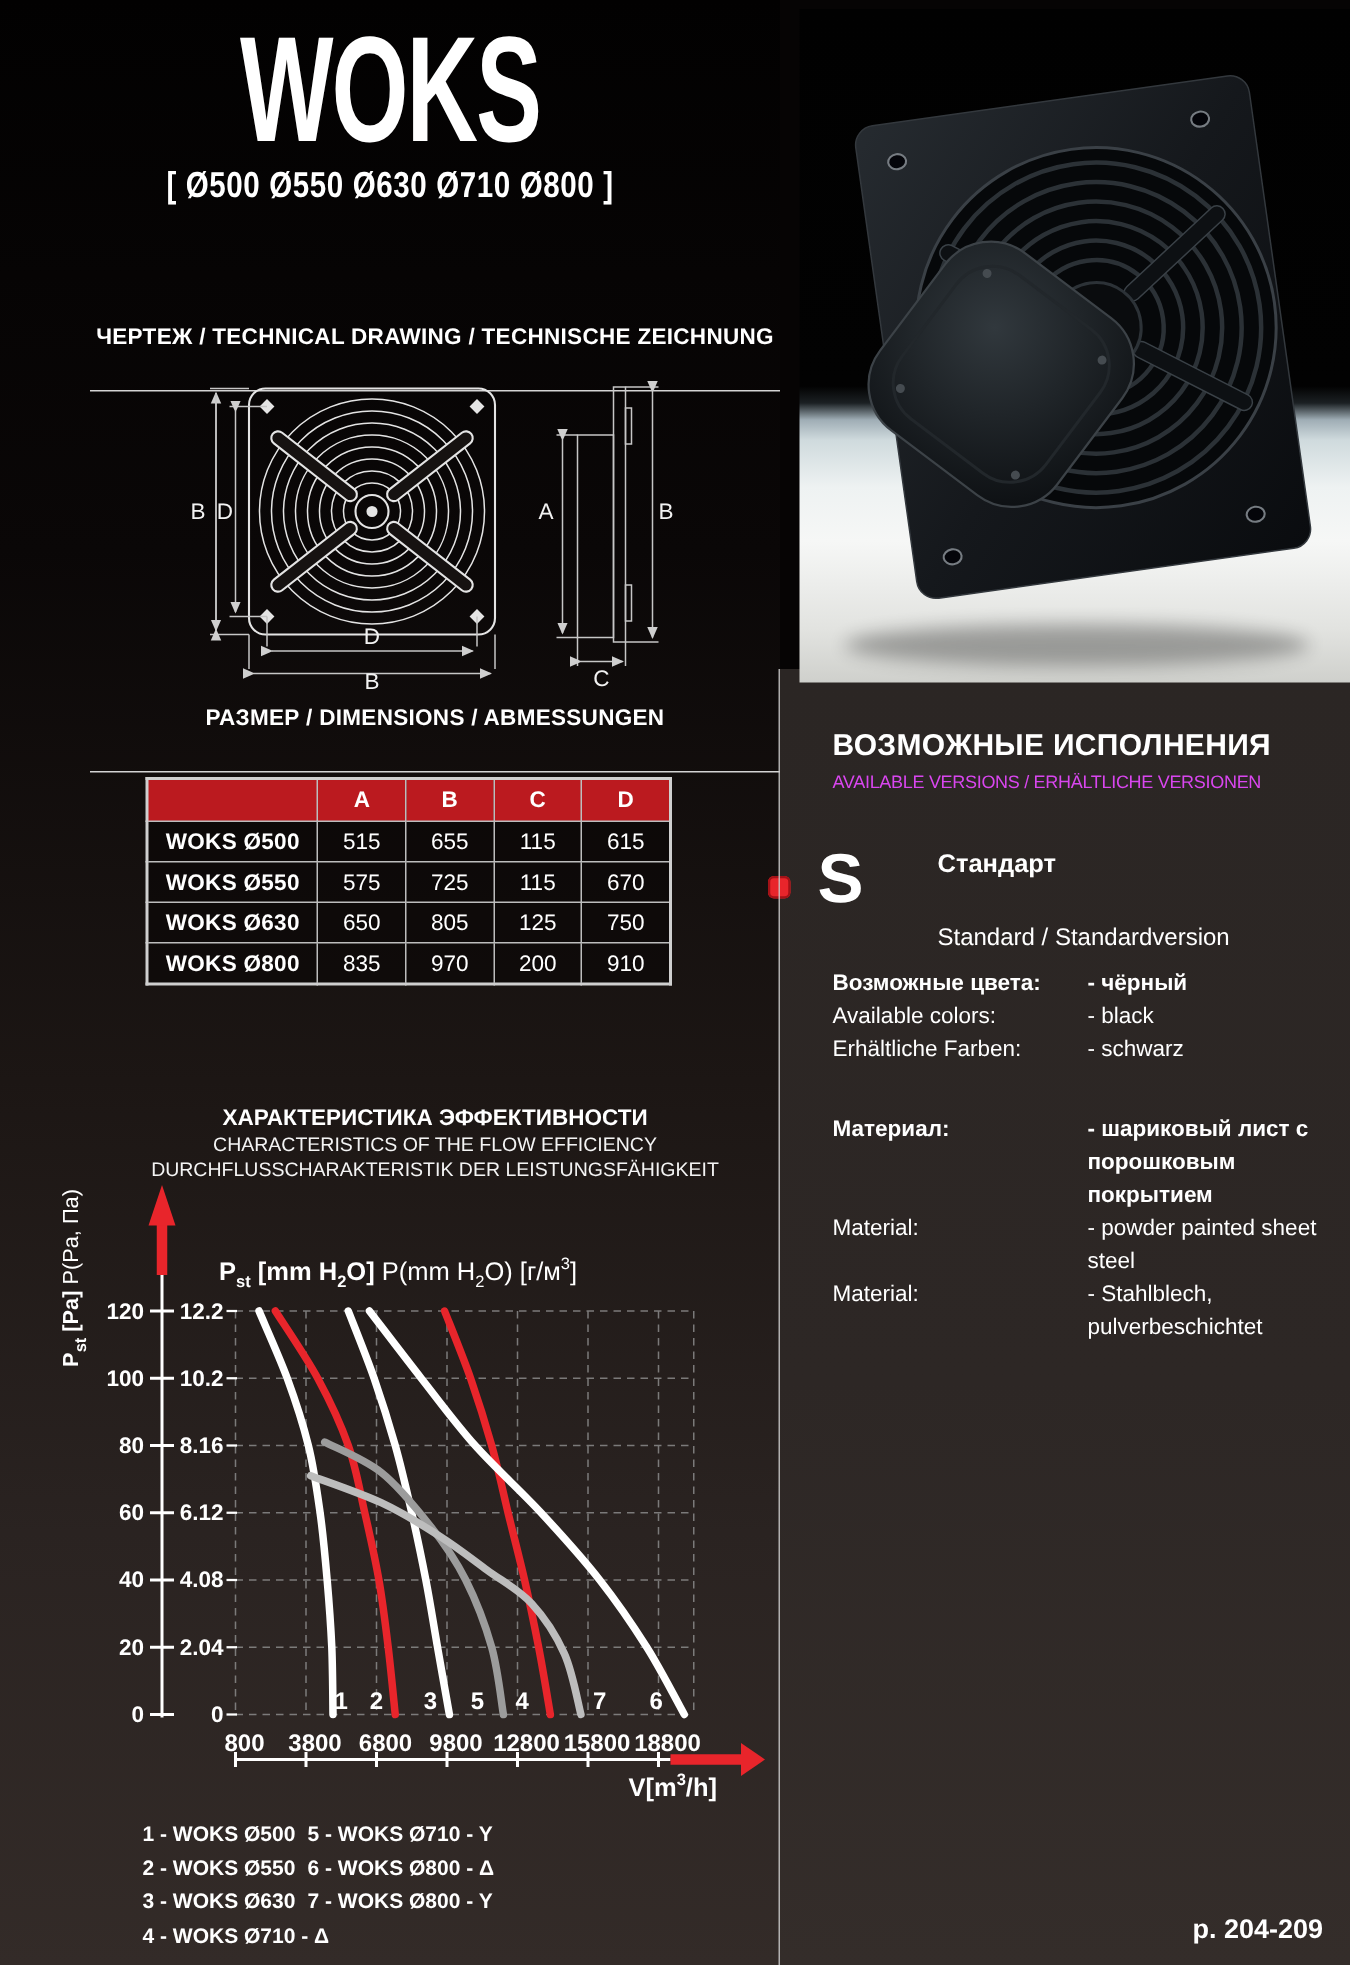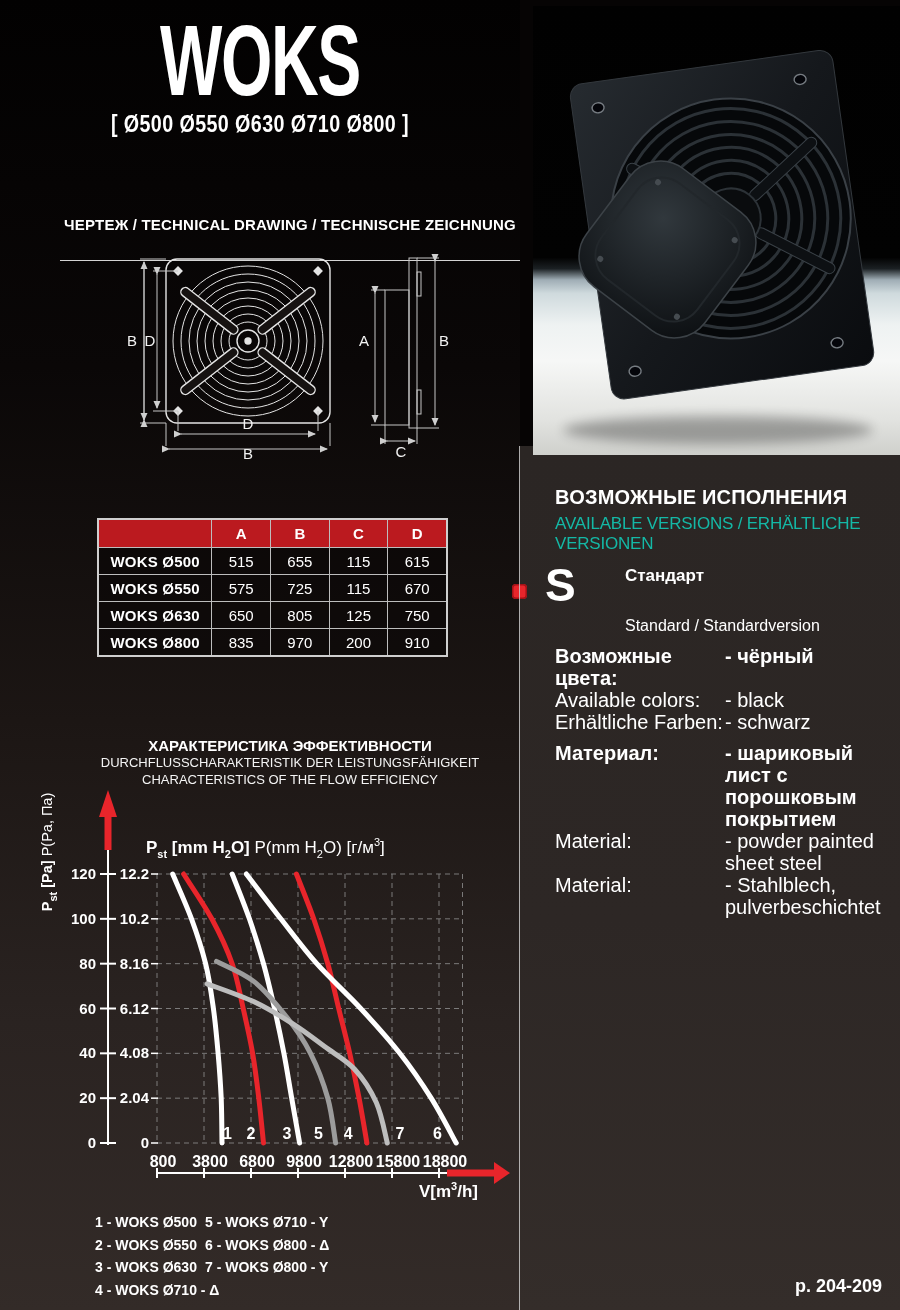--- a/index.html
+++ b/index.html
@@ -45,31 +45,31 @@
   #curve-legend li{font-size:14px;font-weight:bold;line-height:22.5px;white-space:nowrap;}
   #legend-col-1{width:110px;}
   
   #right-panel{position:absolute;left:520px;top:0;width:380px;height:1310px;background:#060404;}
   #panel-divider{position:absolute;left:519px;top:446px;width:1px;height:864px;background:#c9c9c9;opacity:.85;}
   #spec-bg{position:absolute;left:0;top:446px;width:380px;height:864px;
     background:linear-gradient(180deg,#2b2624 0%,#2d2725 55%,#342d2a 100%);}
   #product-photo{position:absolute;left:13px;top:6px;width:367px;height:449px;
     background:linear-gradient(180deg,#010101 0%,#020202 56%,#1b2023 58.5%,#9fadb5 61%,#cfdadd 64%,#eef2f2 71%,#f6f7f6 79%,#e2e3e0 92%,#cfd0cc 100%);}
   #versions-heading-ru{position:absolute;left:35px;top:486px;font-size:20px;font-weight:bold;letter-spacing:.2px;}
-  #versions-heading-intl{position:absolute;left:35px;top:514px;font-size:17px;letter-spacing:-.2px;color:#14b8a6;}
+  #versions-heading-intl{position:absolute;left:35px;top:514px;font-size:12px;letter-spacing:-.2px;color:#d946ef;}
   #version-code{position:absolute;left:25px;top:558px;font-size:46px;font-weight:bold;}
   #version-name-ru{position:absolute;left:105px;top:566px;font-size:17px;font-weight:bold;}
   #version-name-intl{position:absolute;left:105px;top:583px;font-size:16px;margin-top:34px;}
   #version-bullet{position:absolute;left:-8px;top:584px;width:15px;height:15px;border-radius:4px;
     background:#e8252b;box-shadow:inset 0 0 0 1.5px #a31217;}
   .spec-block{position:absolute;left:35px;width:330px;}
   #spec-colors{top:645px;}
   #spec-material{top:742px;}
   #spec-bearing{top:858px;}
-  .spec-row{display:grid;grid-template-columns:170px 1fr;line-height:22px;font-size:20px;}
+  .spec-row{display:grid;grid-template-columns:170px 1fr;line-height:22px;font-size:15px;}
   .spec-row .lbl,.spec-row .val{display:block;}
   .spec-row.bold .lbl,.spec-row.bold .val{font-weight:bold;}
   #panel-footer-left{position:absolute;left:35px;top:1276px;font-size:18px;font-weight:bold;margin-top:40px;}
   #panel-footer-right{position:absolute;right:18px;top:1276px;font-size:18px;font-weight:bold;}
 </style>
 </head>
 <body>
 
 <div id="page">
 
@@ -156,20 +156,21 @@
         <text class="dim-label" x="72" y="98" text-anchor="middle">B</text>
         <text class="dim-label" x="90" y="98" text-anchor="middle">D</text>
         <text class="dim-label" x="188" y="181" text-anchor="middle">D</text>
         <text class="dim-label" x="188" y="211" text-anchor="middle">B</text>
         <text class="dim-label" x="304" y="98" text-anchor="middle">A</text>
         <text class="dim-label" x="384" y="98" text-anchor="middle">B</text>
         <text class="dim-label" x="341" y="209" text-anchor="middle">C</text>
       </g>
     </svg>
 
+    <div id="dimensions-heading" class="section-heading">РАЗМЕР / DIMENSIONS / ABMESSUNGEN</div>
 
     <table id="dimensions-table">
       <thead>
           <tr>
             <th></th>
             <th>A</th>
             <th>B</th>
             <th>C</th>
             <th>D</th>
           </tr>
@@ -201,22 +202,22 @@
             <td>835</td>
             <td>970</td>
             <td>200</td>
             <td>910</td>
           </tr>
         </tbody>
     </table>
 
     <div id="chart-titles">
       <div id="chart-title-ru">ХАРАКТЕРИСТИКА ЭФФЕКТИВНОСТИ</div>
+      <div class="chart-subtitle">CHARACTERISTICS OF THE FLOW EFFICIENCY</div>
       <div class="chart-subtitle">DURCHFLUSSCHARAKTERISTIK DER LEISTUNGSFÄHIGKEIT</div>
-      <div class="chart-subtitle">CHARACTERISTICS OF THE FLOW EFFICIENCY</div>
     </div>
 
     <svg id="chart-svg" width="520" height="420" viewBox="0 0 520 420">
         <g stroke="#8a8a8a" stroke-width="1" stroke-dasharray="5,4" opacity=".85" fill="none">
           <line x1="157" y1="84" x2="157" y2="353"></line>
           <line x1="204" y1="84" x2="204" y2="353"></line>
           <line x1="251" y1="84" x2="251" y2="353"></line>
           <line x1="298" y1="84" x2="298" y2="353"></line>
           <line x1="345" y1="84" x2="345" y2="353"></line>
           <line x1="392" y1="84" x2="392" y2="353"></line>

